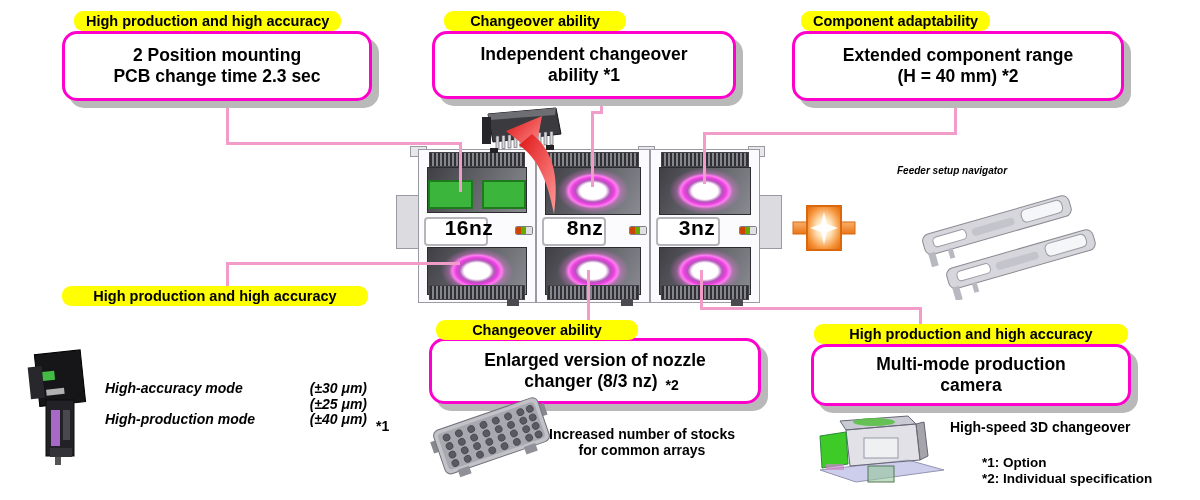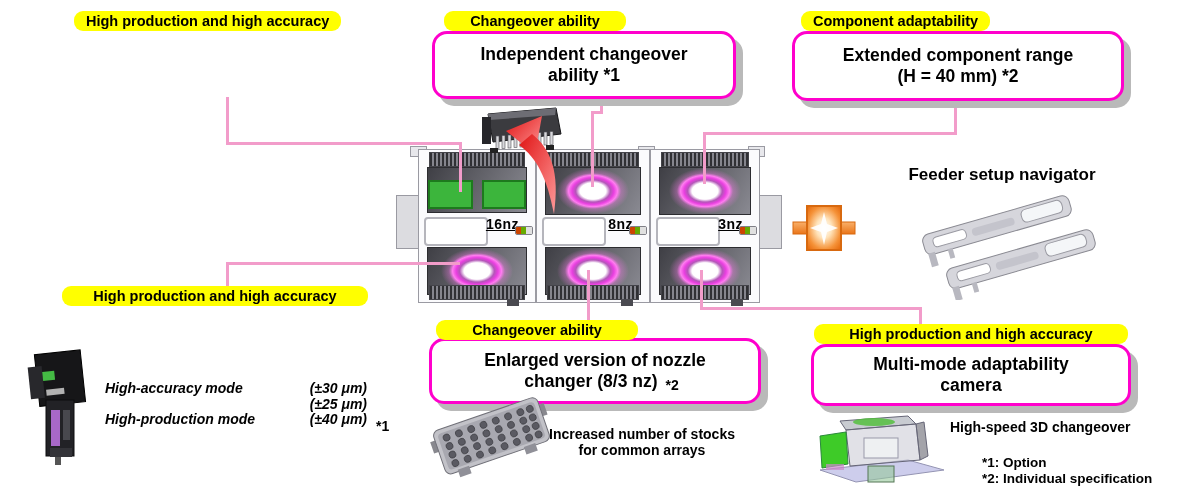--- a/index.html
+++ b/index.html
@@ -25,29 +25,29 @@
   .panel{position:absolute;left:8px;right:8px;height:46px;border:1px solid #2c2c30;
          background:linear-gradient(120deg,#3f3f45,#8a8a92);display:flex;align-items:center;justify-content:center;}
   .panel.top{top:17px;} .panel.bot{top:97px;}
   .panel.clampbay{align-items:flex-end;gap:9px;padding-bottom:3px;box-sizing:border-box;}
   .ring{width:72px;height:46px;border-radius:50%;
         background:radial-gradient(closest-side,#ffffff 0 36%,#b356b8 48%,#e93fe0 58%,#ff7cf0 68%,rgba(255,124,240,0.35) 78%,rgba(255,124,240,0) 100%);}
   .grect{width:41px;height:25px;background:#3cb53c;border:2px solid #1d7a1d;}
   .band{position:absolute;left:0;right:0;top:63px;height:34px;}
   .nzbox{position:absolute;left:5px;top:4px;width:60px;height:25px;background:#fff;
          border:2px solid #b5b5bc;border-radius:4px;}
-  .nztext{position:absolute;left:0;right:16px;top:3px;text-align:right;
-          font-size:14px;font-weight:bold;letter-spacing:0.5px;text-decoration:underline;}
+  .nztext{position:absolute;left:0;right:16px;top:3px;text-align:center;
+          font-size:21px;font-weight:bold;letter-spacing:0.5px;}
   .ind{position:absolute;right:2px;top:13px;height:7px;display:flex;border:1px solid #808088;border-radius:2px;overflow:hidden;}
   .ind i{display:block;height:7px;}
   .clamp{position:absolute;top:-2px;width:15px;height:9px;background:#e8e8ec;border:1px solid #9a9aa2;}
   .foot{position:absolute;bottom:-4px;right:16px;width:12px;height:7px;background:#4a4a50;}
   
   .txt{position:absolute;font-weight:bold;z-index:5;}
-  #feeder-title{left:897px;top:165px;width:210px;text-align:center;font-size:17px;}
+  #feeder-title{left:897px;top:165px;width:210px;font-size:10px;font-style:italic;}
   #modes{left:105px;top:381px;width:262px;font-size:14px;line-height:15.5px;}
   .mode-row{display:flex;justify-content:space-between;font-style:italic;}
   #modes-suffix{left:376px;top:418px;font-size:14px;}
   #stocks{left:549px;top:426px;font-size:14px;line-height:16px;text-align:center;}
   #camera-note{left:950px;top:419px;font-size:14px;}
   #footnotes{left:982px;top:455px;font-size:13.5px;line-height:16px;}
   .img{position:absolute;z-index:5;}
   .arrow{z-index:6;}
 </style>
 </head>
@@ -71,37 +71,41 @@
   <div class="conn" style="left:700px;top:307px;width:222px;height:3px"></div>
   <div class="conn" style="left:919px;top:307px;width:3px;height:40px"></div>
 
   <div class="tag" style="left:74px;top:11px">High production and high accuracy</div>
   <div class="tag" style="left:444px;top:11px;min-width:158px">Changeover ability</div>
   <div class="tag" style="left:801px;top:11px">Component adaptability</div>
   <div class="tag" style="left:62px;top:286px;min-width:282px">High production and high accuracy</div>
   <div class="tag" style="left:436px;top:320px;min-width:178px">Changeover ability</div>
   <div class="tag" style="left:814px;top:324px;min-width:290px">High production and high accuracy</div>
 
+  <div class="box" style="left:62px;top:31px;width:304px;height:64px">
+    <div>2 Position mounting</div>
+    <div>PCB change time 2.3 sec</div>
+  </div>
   <div class="box" style="left:432px;top:31px;width:298px;height:62px">
     <div>Independent changeover</div>
     <div>ability *1</div>
   </div>
   <div class="box" style="left:792px;top:31px;width:326px;height:64px">
     <div>Extended component range</div>
     <div>(H = 40 mm) *2</div>
   </div>
   <div class="box" style="left:429px;top:338px;width:326px;height:60px">
     <div>Enlarged version of nozzle</div>
     <div style="display:flex;align-items:baseline;margin-left:13px;">
       <span>changer (8/3 nz)</span>
       <span class="suffix">*2</span>
     </div>
   </div>
   <div class="box" style="left:811px;top:344px;width:314px;height:56px">
-    <div>Multi-mode adaptability</div>
+    <div>Multi-mode production</div>
     <div>camera</div>
   </div>
 
   <div id="machine">
     <div class="stub" style="left:0;top:47px;width:22px;height:52px"></div>
     <div class="stub" style="left:362px;top:47px;width:22px;height:52px"></div>
     <div class="clamp" style="left:14px"></div>
     <div class="clamp" style="left:128px"></div>
     <div class="clamp" style="left:242px"></div>
     <div class="clamp" style="left:352px"></div>

